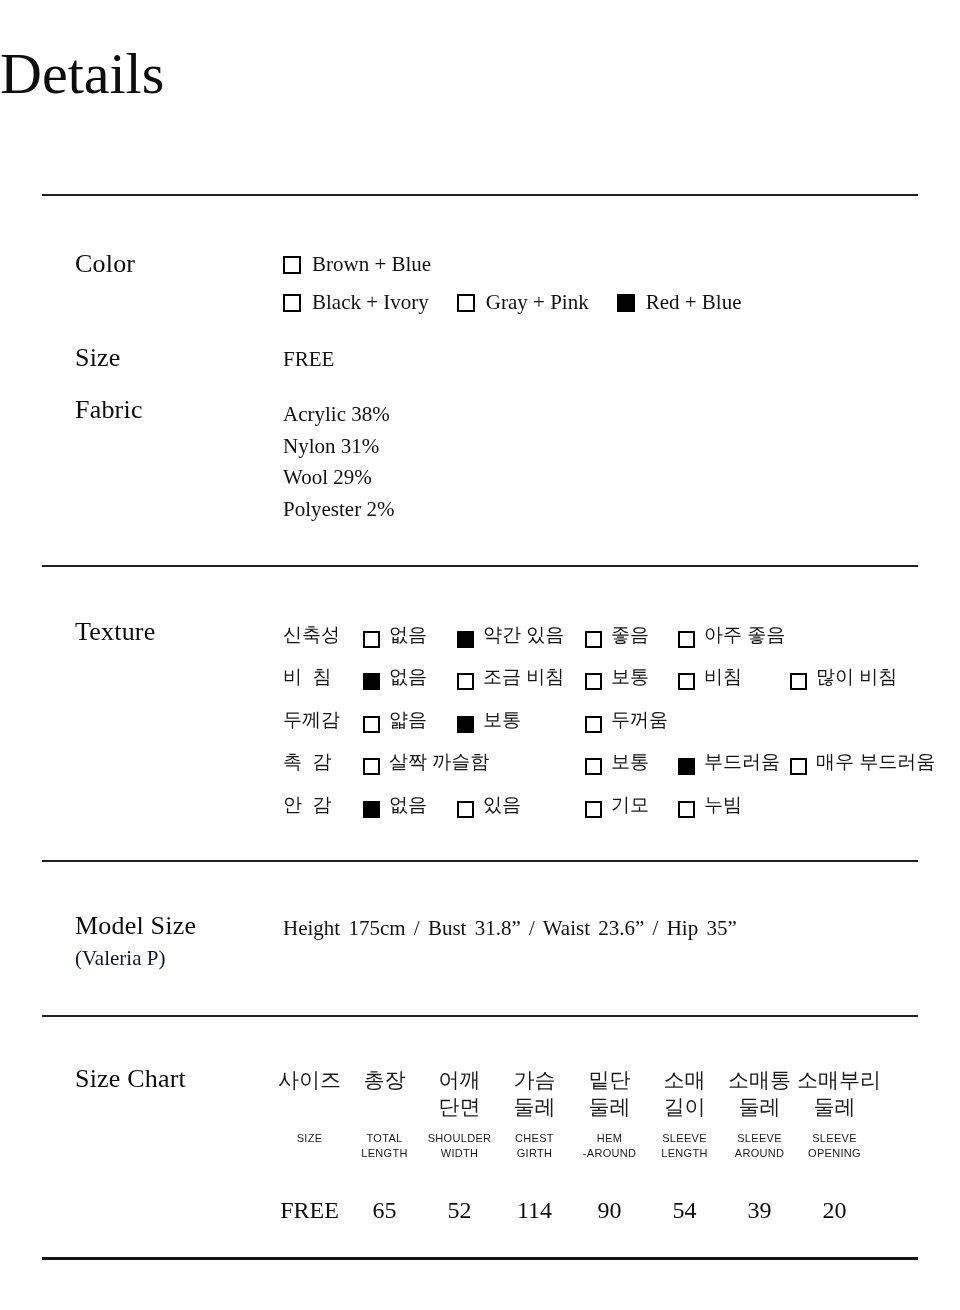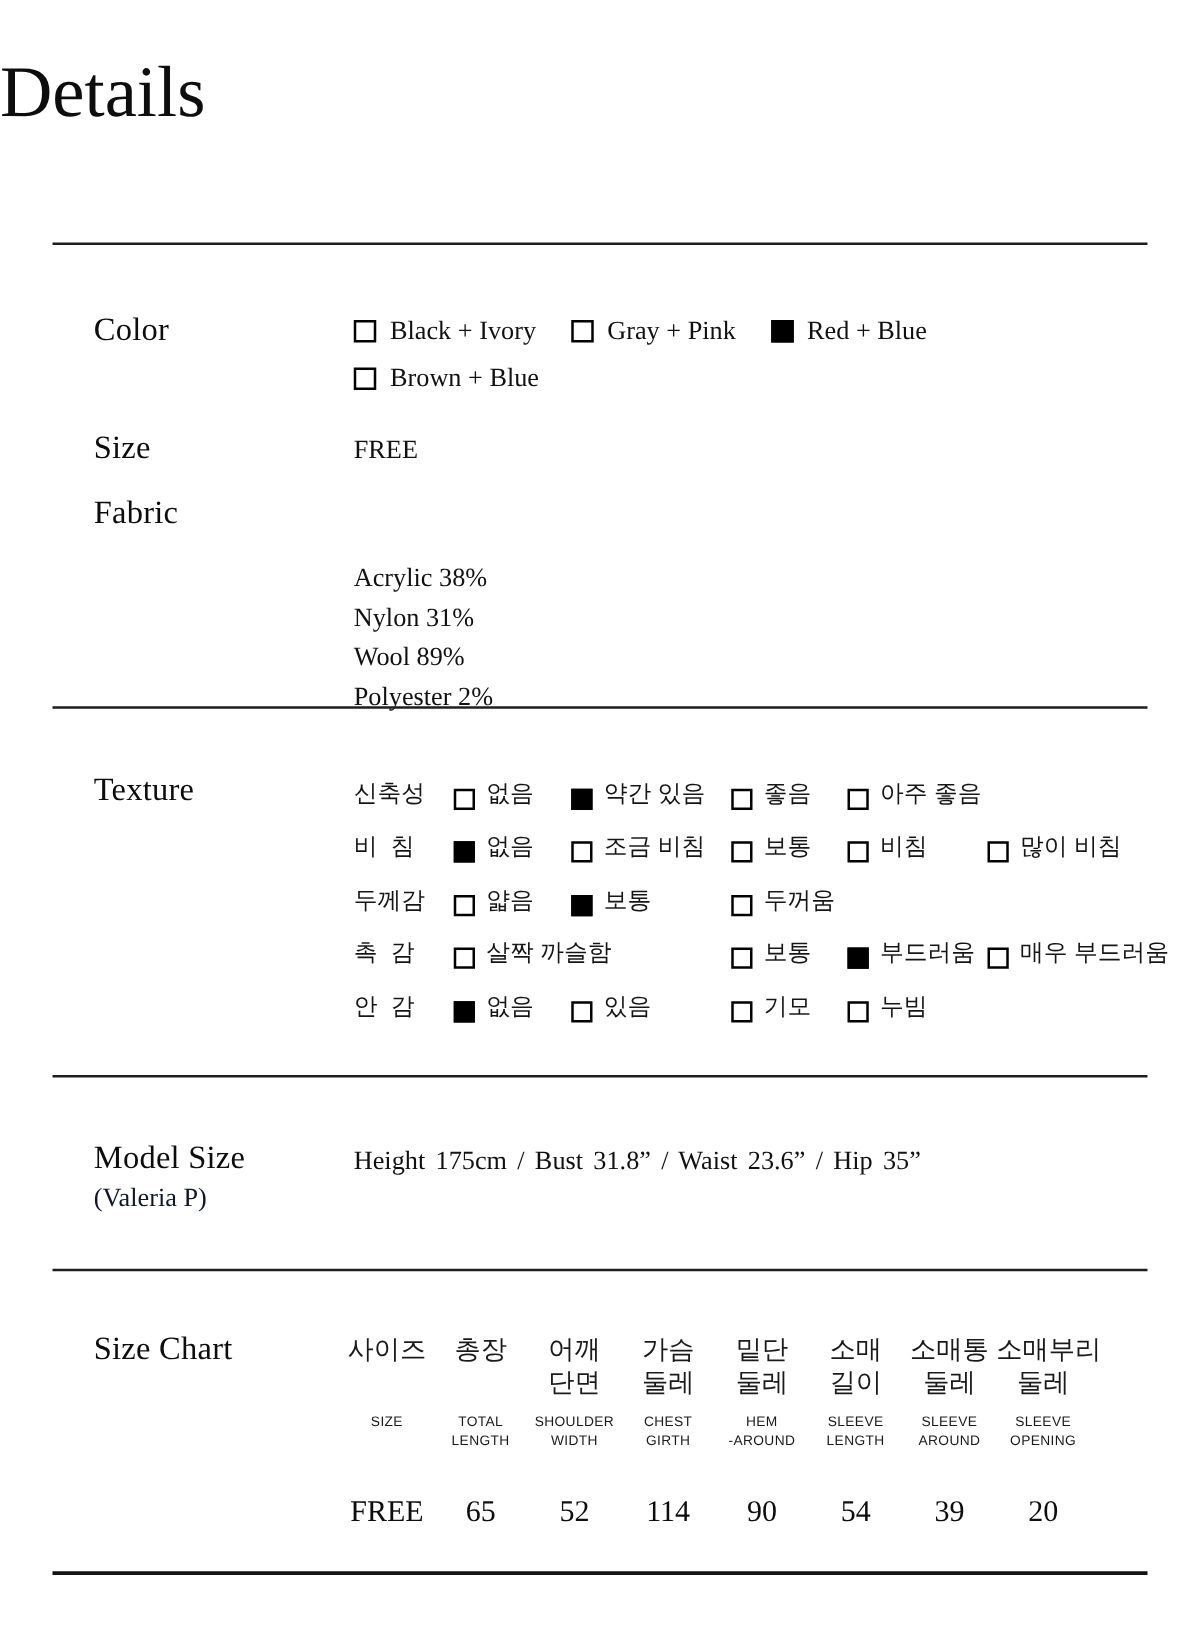--- a/index.html
+++ b/index.html
@@ -35,21 +35,21 @@
     flex:0 0 auto;
   }
   .cb.filled{background:#000;}
   
   .color-options{position:absolute;left:283px;top:252px;width:560px;}
   .copt-row{display:flex;gap:28px;margin-bottom:13px;align-items:center;}
   .copt{display:flex;align-items:center;gap:11px;}
   .copt .clabel{font-size:21px;white-space:nowrap;}
   
   .size-value{position:absolute;left:283px;top:347px;font-size:21px;}
-  .fabric-list{position:absolute;left:283px;top:399px;font-size:21px;line-height:31.5px;margin-top:48px;}
+  .fabric-list{position:absolute;left:283px;top:399px;font-size:21px;line-height:31.5px;}
   
   .trow{position:absolute;left:0;width:954px;height:26px;}
   .trow .rlabel{
     position:absolute;left:283px;top:0;
     font-family:"Liberation Sans","DejaVu Sans",sans-serif;
     font-size:19px;white-space:pre;color:#151515;
   }
   .titem{position:absolute;top:0;display:flex;align-items:flex-end;gap:9px;}
   .titem .olabel{
     font-family:"Liberation Sans","DejaVu Sans",sans-serif;
@@ -79,47 +79,47 @@
 
   <div class="title">Details</div>
 
   <div class="divider" style="top:194px"></div>
 
   <div class="sec-label" style="top:249px">Color</div>
   <div class="color-options">
       <div class="copt-row">
         <div class="copt">
           <span class="cb"></span>
+          <span class="clabel">Brown + Blue</span>
+        </div>
+      </div>
+      <div class="copt-row">
+        <div class="copt">
+          <span class="cb"></span>
           <span class="clabel">Black + Ivory</span>
         </div>
         <div class="copt">
           <span class="cb"></span>
           <span class="clabel">Gray + Pink</span>
         </div>
         <div class="copt">
           <span class="cb filled"></span>
           <span class="clabel">Red + Blue</span>
-        </div>
-      </div>
-      <div class="copt-row">
-        <div class="copt">
-          <span class="cb"></span>
-          <span class="clabel">Brown + Blue</span>
         </div>
       </div>
     </div>
 
   <div class="sec-label" style="top:343px">Size</div>
   <div class="size-value">FREE</div>
 
   <div class="sec-label" style="top:395px">Fabric</div>
   <div class="fabric-list">
       <div>Acrylic 38%</div>
       <div>Nylon 31%</div>
-      <div>Wool 89%</div>
+      <div>Wool 29%</div>
       <div>Polyester 2%</div>
     </div>
 
   <div class="divider" style="top:565px"></div>
 
   <div class="sec-label" style="top:617px">Texture</div>
   <div id="texture-rows">
       <div class="trow" style="top: 622px;">
         <span class="rlabel">신축성</span>
         <span class="titem c0">

